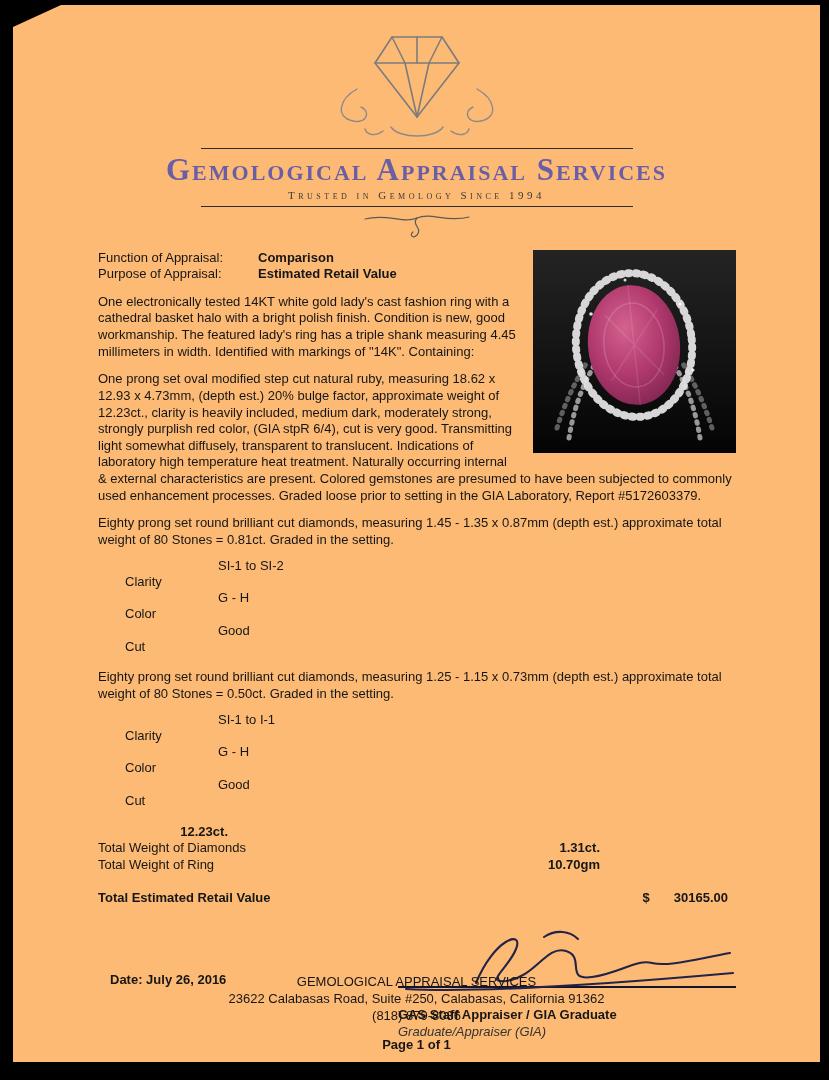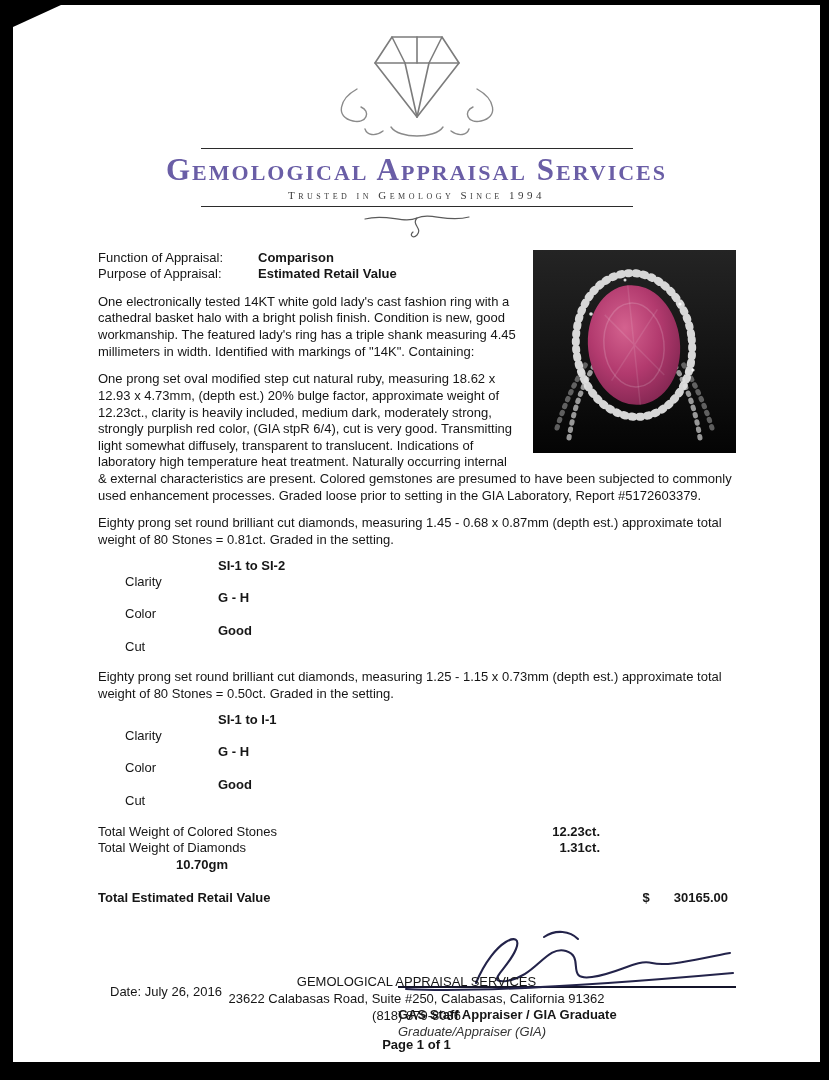--- a/index.html
+++ b/index.html
@@ -1,18 +1,18 @@
 <!DOCTYPE html>
 <html><head>
 <meta charset="utf-8">
 <style>
   html,body{margin:0;padding:0;background:#262626;}
   .scan{position:relative;width:829px;height:1080px;background:#000;margin:0 auto;overflow:hidden;
         font-family:"Liberation Sans",sans-serif;}
-  .paper{position:absolute;left:13px;top:5px;right:9px;bottom:18px;background:#ffffff;color:#1b1b1b;
+  .paper{position:absolute;left:13px;top:5px;right:9px;bottom:18px;background:#fdba74;color:#1b1b1b;
          overflow:hidden;}
   .corner-artifact{position:absolute;left:0;top:0;width:0;height:0;
          border-top:22px solid #000;border-right:48px solid transparent;}
   
   .doc-header{text-align:center;padding-top:26px;}
   .logo-wrap{height:112px;}
   .rule{height:1px;background:#2b2b2b;width:432px;margin:5px auto;}
   .org-title{margin:2px 0 0;font-family:"Liberation Serif",serif;font-variant:small-caps;
          font-weight:600;font-size:31px;letter-spacing:2px;color:#6a5ea6;line-height:1.05;}
   .tagline{font-family:"Liberation Serif",serif;font-variant:small-caps;font-size:11px;
@@ -21,30 +21,30 @@
   
   .content{margin:12px 84px 0 85px;font-size:13px;line-height:1.28;color:#161616;}
   .photo{float:right;width:203px;height:203px;margin:0 0 10px 16px;background:#050505;}
   .kv{display:flex;}
   .kv-label{width:160px;}
   .kv-value{font-weight:700;}
   .content p{margin:11px 0 0;}
   .grade{margin:9px 0 14px 27px;}
   .grade-row{display:flex;}
   .grade-label{width:93px;margin-top:16px;}
-  .grade-value{font-weight:700;}
+  .grade-value{font-weight:400;}
   .totals{margin-top:14px;}
   .totals-row{display:flex;}
   .totals-label{width:372px;}
   .totals-value{font-weight:700;width:130px;text-align:right;}
   .retail{display:flex;font-weight:700;margin-top:17px;}
   .retail-amt{margin-left:auto;display:flex;gap:24px;padding-right:8px;}
   
   .sig-row{display:flex;align-items:flex-end;margin-top:20px;}
-  .sig-date{font-weight:400;margin-bottom:40px;padding-left:12px;}
+  .sig-date{font-weight:700;margin-bottom:52px;padding-left:12px;}
   .sig-col{margin-left:auto;width:338px;}
   .sig-scribble{display:block;height:68px;width:338px;margin-bottom:-9px;overflow:visible;}
   .sig-name{border-top:2px solid #14142a;padding-top:19px;font-weight:700;}
   .sig-sub{font-style:italic;color:#333;}
   
   .doc-footer{position:absolute;left:0;right:0;bottom:8px;text-align:center;font-size:13px;
          line-height:1.3;color:#161616;}
   .page-label{font-weight:700;margin-top:12px;}
   svg{display:block;margin:0 auto;}
 </style>
@@ -131,21 +131,21 @@
         <span class="kv-label">Function of Appraisal:</span>
         <span class="kv-value">Comparison</span>
       </div>
       <div class="kv">
         <span class="kv-label">Purpose of Appraisal:</span>
         <span class="kv-value">Estimated Retail Value</span>
       </div>
 
       <p>One electronically tested 14KT white gold lady's cast fashion ring with a cathedral basket halo with a bright polish finish. Condition is new, good workmanship. The featured lady's ring has a triple shank measuring 4.45 millimeters in width. Identified with markings of "14K".  Containing:</p>
       <p>One prong set oval modified step cut natural ruby, measuring 18.62 x 12.93 x 4.73mm, (depth est.) 20% bulge factor, approximate weight of 12.23ct., clarity is heavily included, medium dark, moderately strong, strongly purplish red color, (GIA stpR 6/4), cut is very good. Transmitting light somewhat diffusely, transparent to translucent. Indications of laboratory high temperature heat treatment. Naturally occurring internal &amp; external characteristics are present. Colored gemstones are presumed to have been subjected to commonly used enhancement processes. Graded loose prior to setting in the GIA Laboratory, Report #5172603379.</p>
-      <p>Eighty prong set round brilliant cut diamonds, measuring 1.45 - 0.68 x 0.87mm (depth est.) approximate total weight of 80 Stones = 0.81ct. Graded in the setting.</p>
+      <p>Eighty prong set round brilliant cut diamonds, measuring 1.45 - 1.35 x 0.87mm (depth est.) approximate total weight of 80 Stones = 0.81ct. Graded in the setting.</p>
 
       <div class="grade">
         <div class="grade-row">
           <span class="grade-label">Clarity</span>
           <span class="grade-value">SI-1 to SI-2</span>
         </div>
         <div class="grade-row">
           <span class="grade-label">Color</span>
           <span class="grade-value">G - H</span>
         </div>
@@ -167,28 +167,28 @@
           <span class="grade-value">G - H</span>
         </div>
         <div class="grade-row">
           <span class="grade-label">Cut</span>
           <span class="grade-value">Good</span>
         </div>
       </div>
 
       <div class="totals">
         <div class="totals-row">
-          <span class="totals-label">Total Weight of Colored Stones</span>
           <span class="totals-value">12.23ct.</span>
         </div>
         <div class="totals-row">
           <span class="totals-label">Total Weight of Diamonds</span>
           <span class="totals-value">1.31ct.</span>
         </div>
         <div class="totals-row">
+          <span class="totals-label">Total Weight of Ring</span>
           <span class="totals-value">10.70gm</span>
         </div>
       </div>
 
       <div class="retail">
         <span>Total Estimated Retail Value</span>
         <span class="retail-amt">
           <span>$</span>
           <span>30165.00</span>
         </span>

